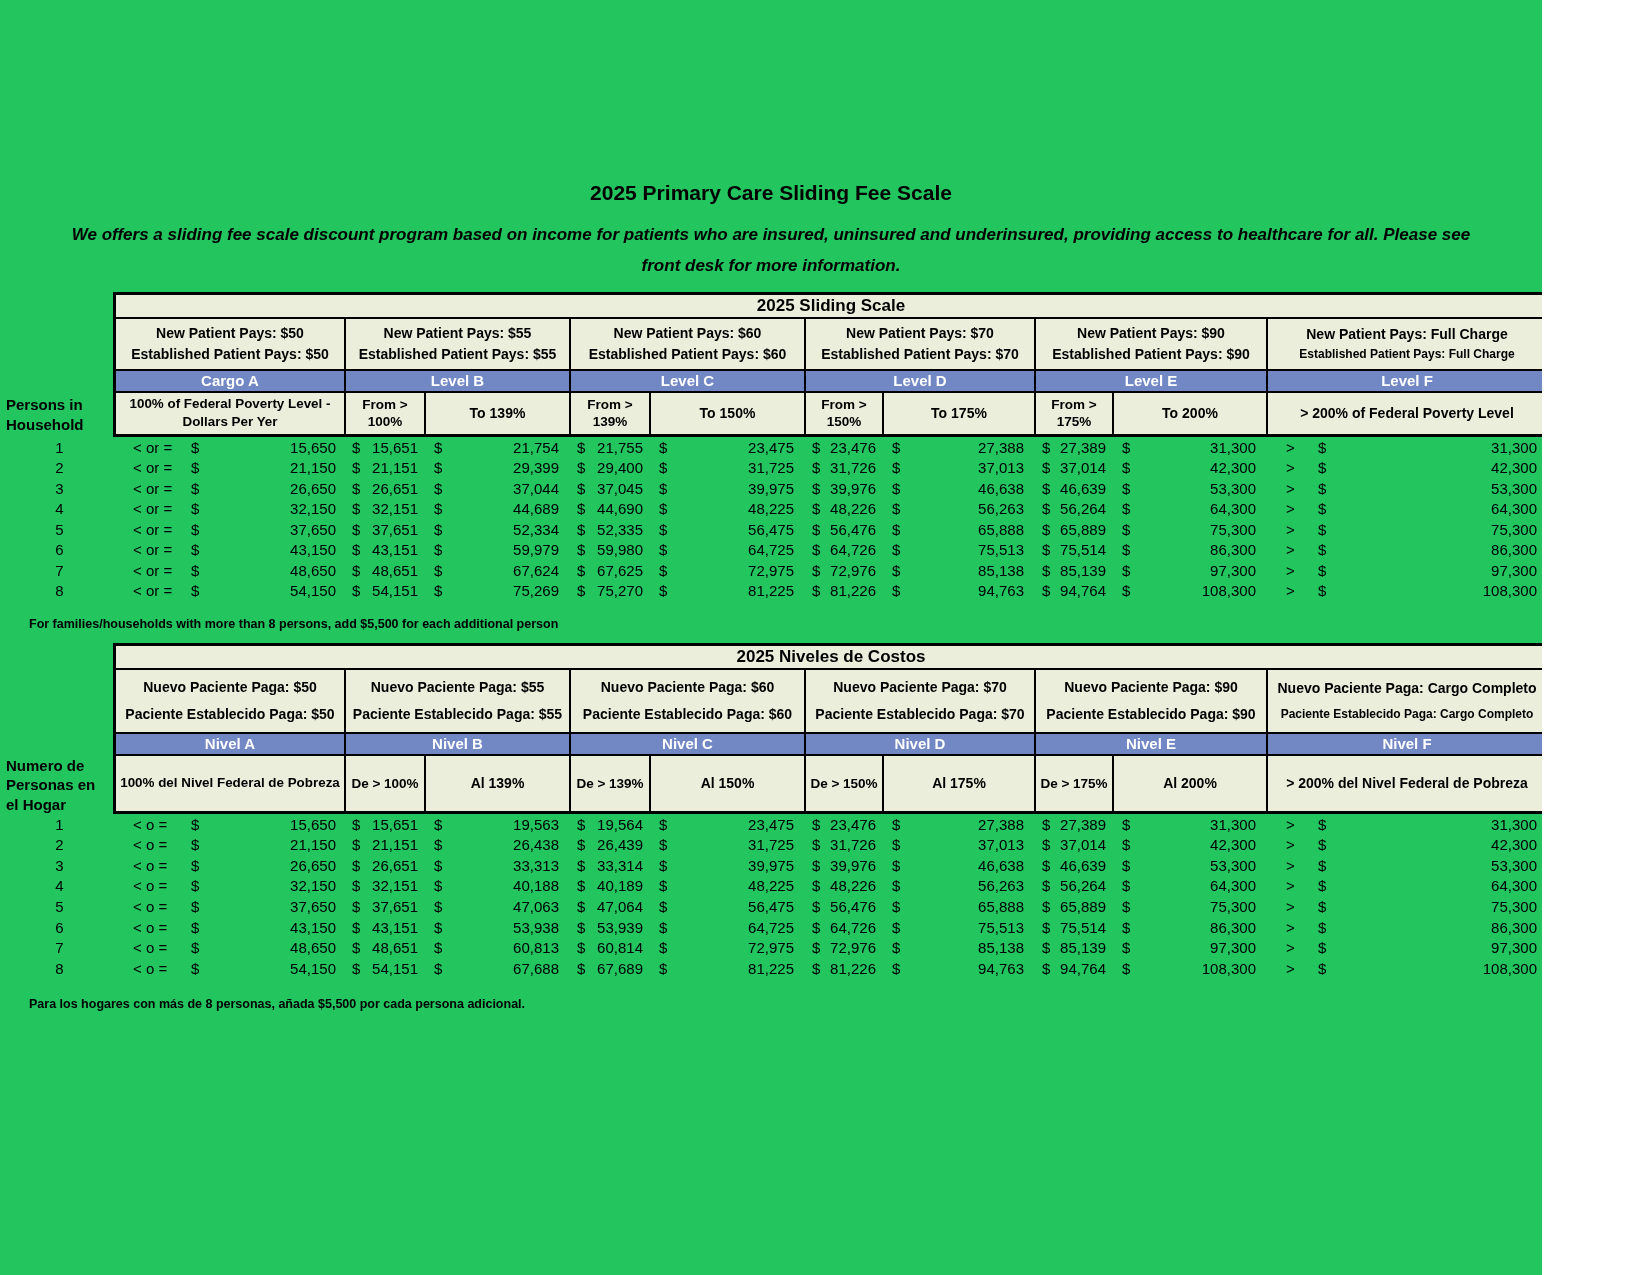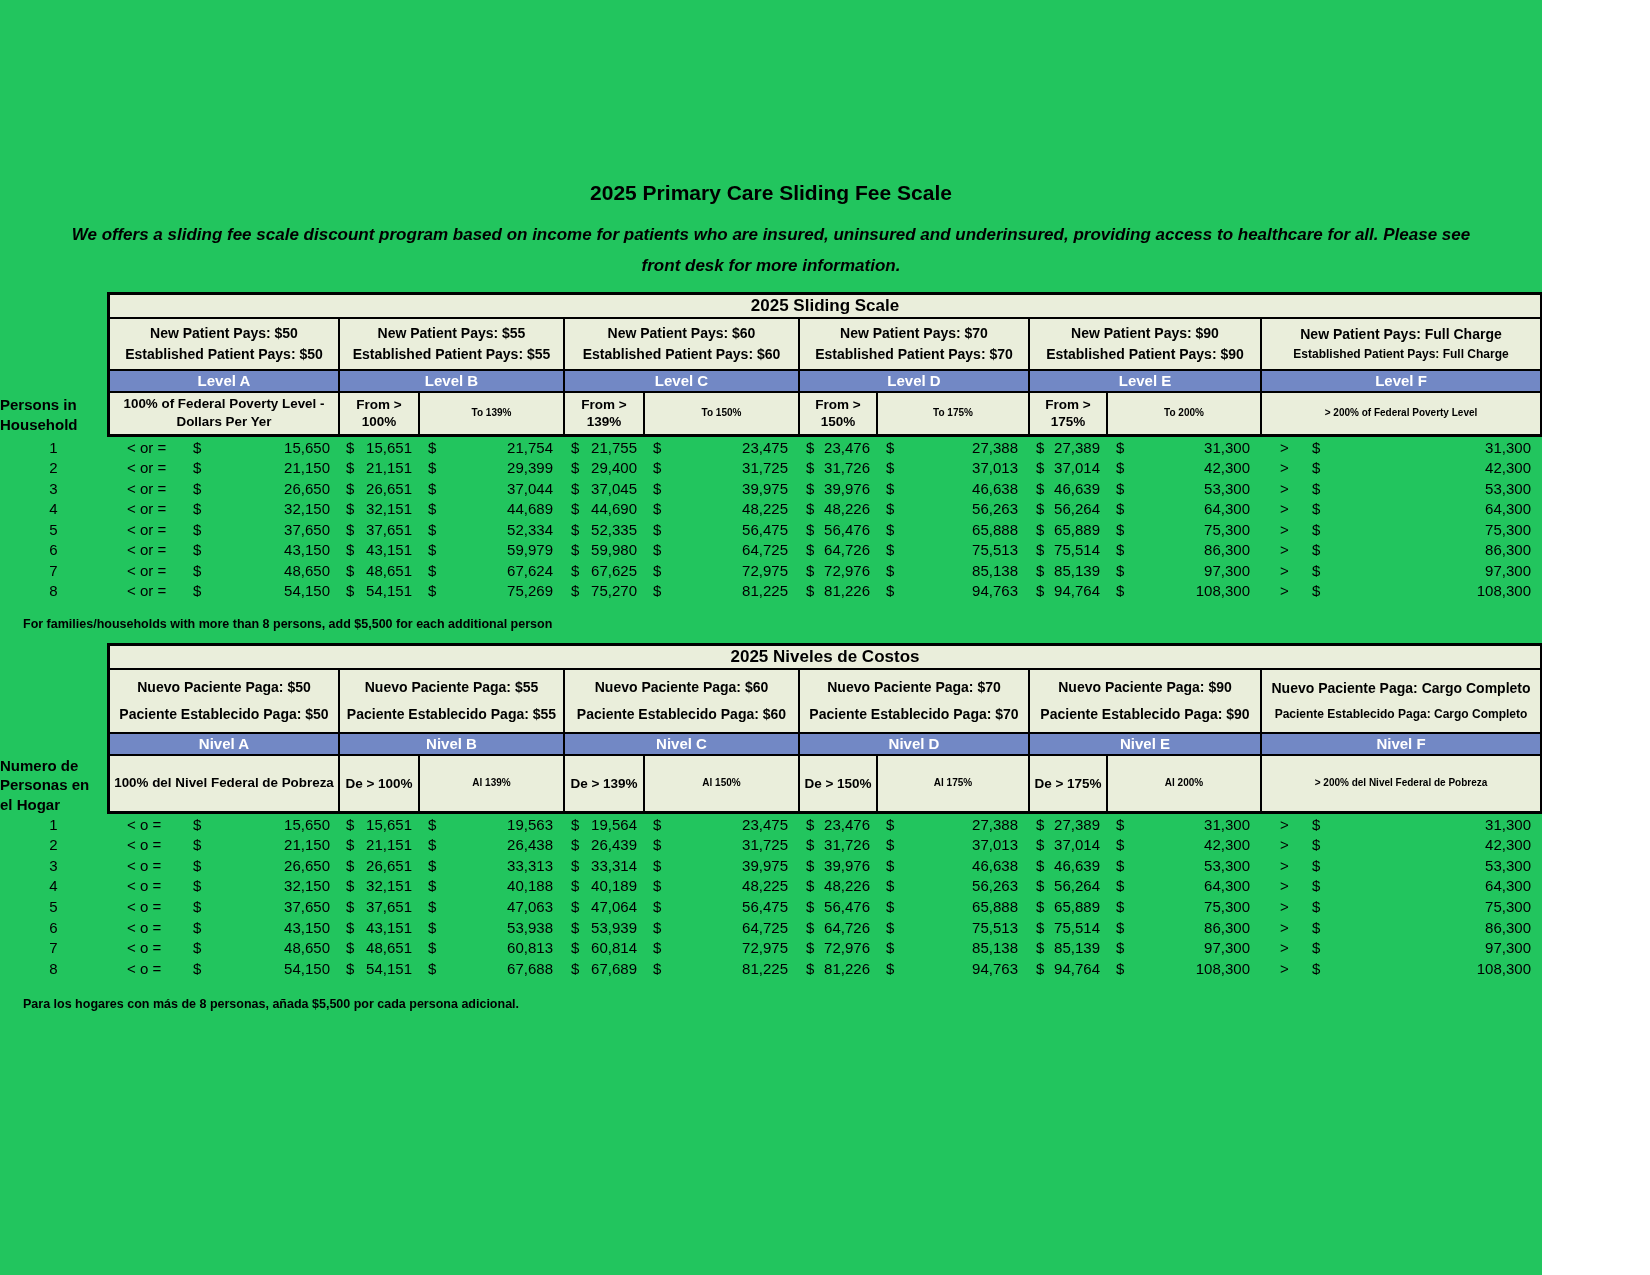--- a/index.html
+++ b/index.html
@@ -3,49 +3,49 @@
 <meta charset="utf-8">
 <style>
   :root{ --hdr:#eaeedb; --blue:#7288c5; --bd:#000; }
   *{ box-sizing:border-box; }
   body{ margin:0; background:#fff; color:#000; font-family:"Liberation Sans",sans-serif; }
   .page{ position:relative; width:1542px; height:1275px; background:#22c55e; overflow:hidden; }
   .main-title{ margin:0; padding-top:181px; text-align:center; font-size:21px; font-weight:bold; }
   .intro{ width:1424px; margin:14px auto 0; text-align:center; font-weight:bold; font-style:italic; font-size:17px; line-height:1.85; }
   .intro-es{ margin-top:26px; }
 
-  .scale{ margin-top:10px; }
+  .scale{ margin-top:10px;padding-left:6px; }
   .scale-es{ margin-top:12px; }
   .grid{ display:grid; width:1543px;
     grid-template-columns:107px 233px 80px 145px 80px 155px 78px 152px 78px 154px 281px; }
   .en .hgrid{ grid-template-rows:27px 52px 22px 44px; }
   .es .hgrid{ grid-template-rows:27px 64px 22px 58px; }
   .en .dgrid{ grid-auto-rows:20.5px; }
   .es .dgrid{ grid-auto-rows:20.6px; }
 
   .hc{ background:var(--hdr); font-weight:bold; display:flex; flex-direction:column;
        align-items:center; justify-content:center; text-align:center; overflow:hidden; }
   .b-l3{ border-left:3px solid var(--bd); } .b-r2{ border-right:2px solid var(--bd); }
   .b-r3{ border-right:3px solid var(--bd); } .b-t3{ border-top:3px solid var(--bd); }
   .b-b2{ border-bottom:2px solid var(--bd); } .b-b3{ border-bottom:3px solid var(--bd); }
 
   .title-cell{ font-size:17px; }
   .pays-cell{ font-size:14px; justify-content:space-around; padding:4px 1px; line-height:1.15; }
   .pays-cell .small2{ font-size:12px; }
   .level-cell{ background:var(--blue); color:#fff; font-size:15px; }
-  .sub-cell{ font-size:10px; line-height:1.4; }
+  .sub-cell{ font-size:14px; line-height:1.4; }
   .sub-a{ font-size:13.4px; }
   .from-cell{ font-size:13.5px; line-height:1.3; }
   .persons-label{ display:flex; flex-direction:column; align-items:flex-start; justify-content:center;
        text-align:center; font-weight:bold; font-size:15px; line-height:1.3; }
 
   .dc{ display:flex; align-items:center; font-size:15px; white-space:nowrap; }
   .num{ justify-content:center; }
   .val{ flex:1; text-align:right; }
-  .a-cell{ padding-left:20px;gap:8px; } .a-cell .cmp{ width:58px; } .a-cell .cur{ width:14px; }
+  .a-cell{ padding-left:20px; } .a-cell .cmp{ width:58px; } .a-cell .cur{ width:14px; }
   .a-cell .val{ padding-right:10px; }
   .from-d{ padding-left:6px; } .from-d .val{ padding-right:8px; }
   .to-d{ padding-left:8px; } .to-d .val{ padding-right:12px; }
   .f-cell{ padding-left:18px; } .f-cell .cmp{ width:16px; } .f-cell .cur{ margin-left:16px; width:14px; }
   .f-cell .val{ padding-right:12px; }
 
   .note{ margin:16px 0 0 23px; font-weight:bold; font-size:12.5px; }
   .note-es{ margin-top:18px; }
 </style>
 </head>
@@ -60,21 +60,21 @@
         <div class="grid hgrid">
           <div class="hc title-cell b-l3 b-r3 b-t3 b-b2" style="grid-area: 1 / 2 / auto / 12;">2025 Sliding Scale</div>
           <div class="persons-label" style="grid-area: 4 / 1;">
             <div>Persons in</div>
             <div>Household</div>
           </div>
           <div class="hc pays-cell b-l3 b-r2 b-b2" style="grid-area: 2 / 2 / auto / 3;">
             <div>New Patient Pays: $50</div>
             <div>Established Patient Pays: $50</div>
           </div>
-          <div class="hc level-cell b-l3 b-r2 b-b2" style="grid-area: 3 / 2 / auto / 3;">Level A</div>
+          <div class="hc level-cell b-l3 b-r2 b-b2" style="grid-area: 3 / 2 / auto / 3;">Cargo A</div>
           <div class="hc sub-cell sub-a b-l3 b-r2 b-b3" style="grid-area: 4 / 2 / auto / 3;">
             <div>100% of Federal Poverty Level -</div>
             <div>Dollars Per Yer</div>
           </div>
           <div class="hc pays-cell b-r2 b-b2" style="grid-area: 2 / 3 / auto / 5;">
             <div>New Patient Pays: $55</div>
             <div>Established Patient Pays: $55</div>
           </div>
           <div class="hc level-cell b-r2 b-b2" style="grid-area: 3 / 3 / auto / 5;">Level B</div>
           <div class="hc sub-cell from-cell b-r2 b-b3" style="grid-area: 4 / 3;">

